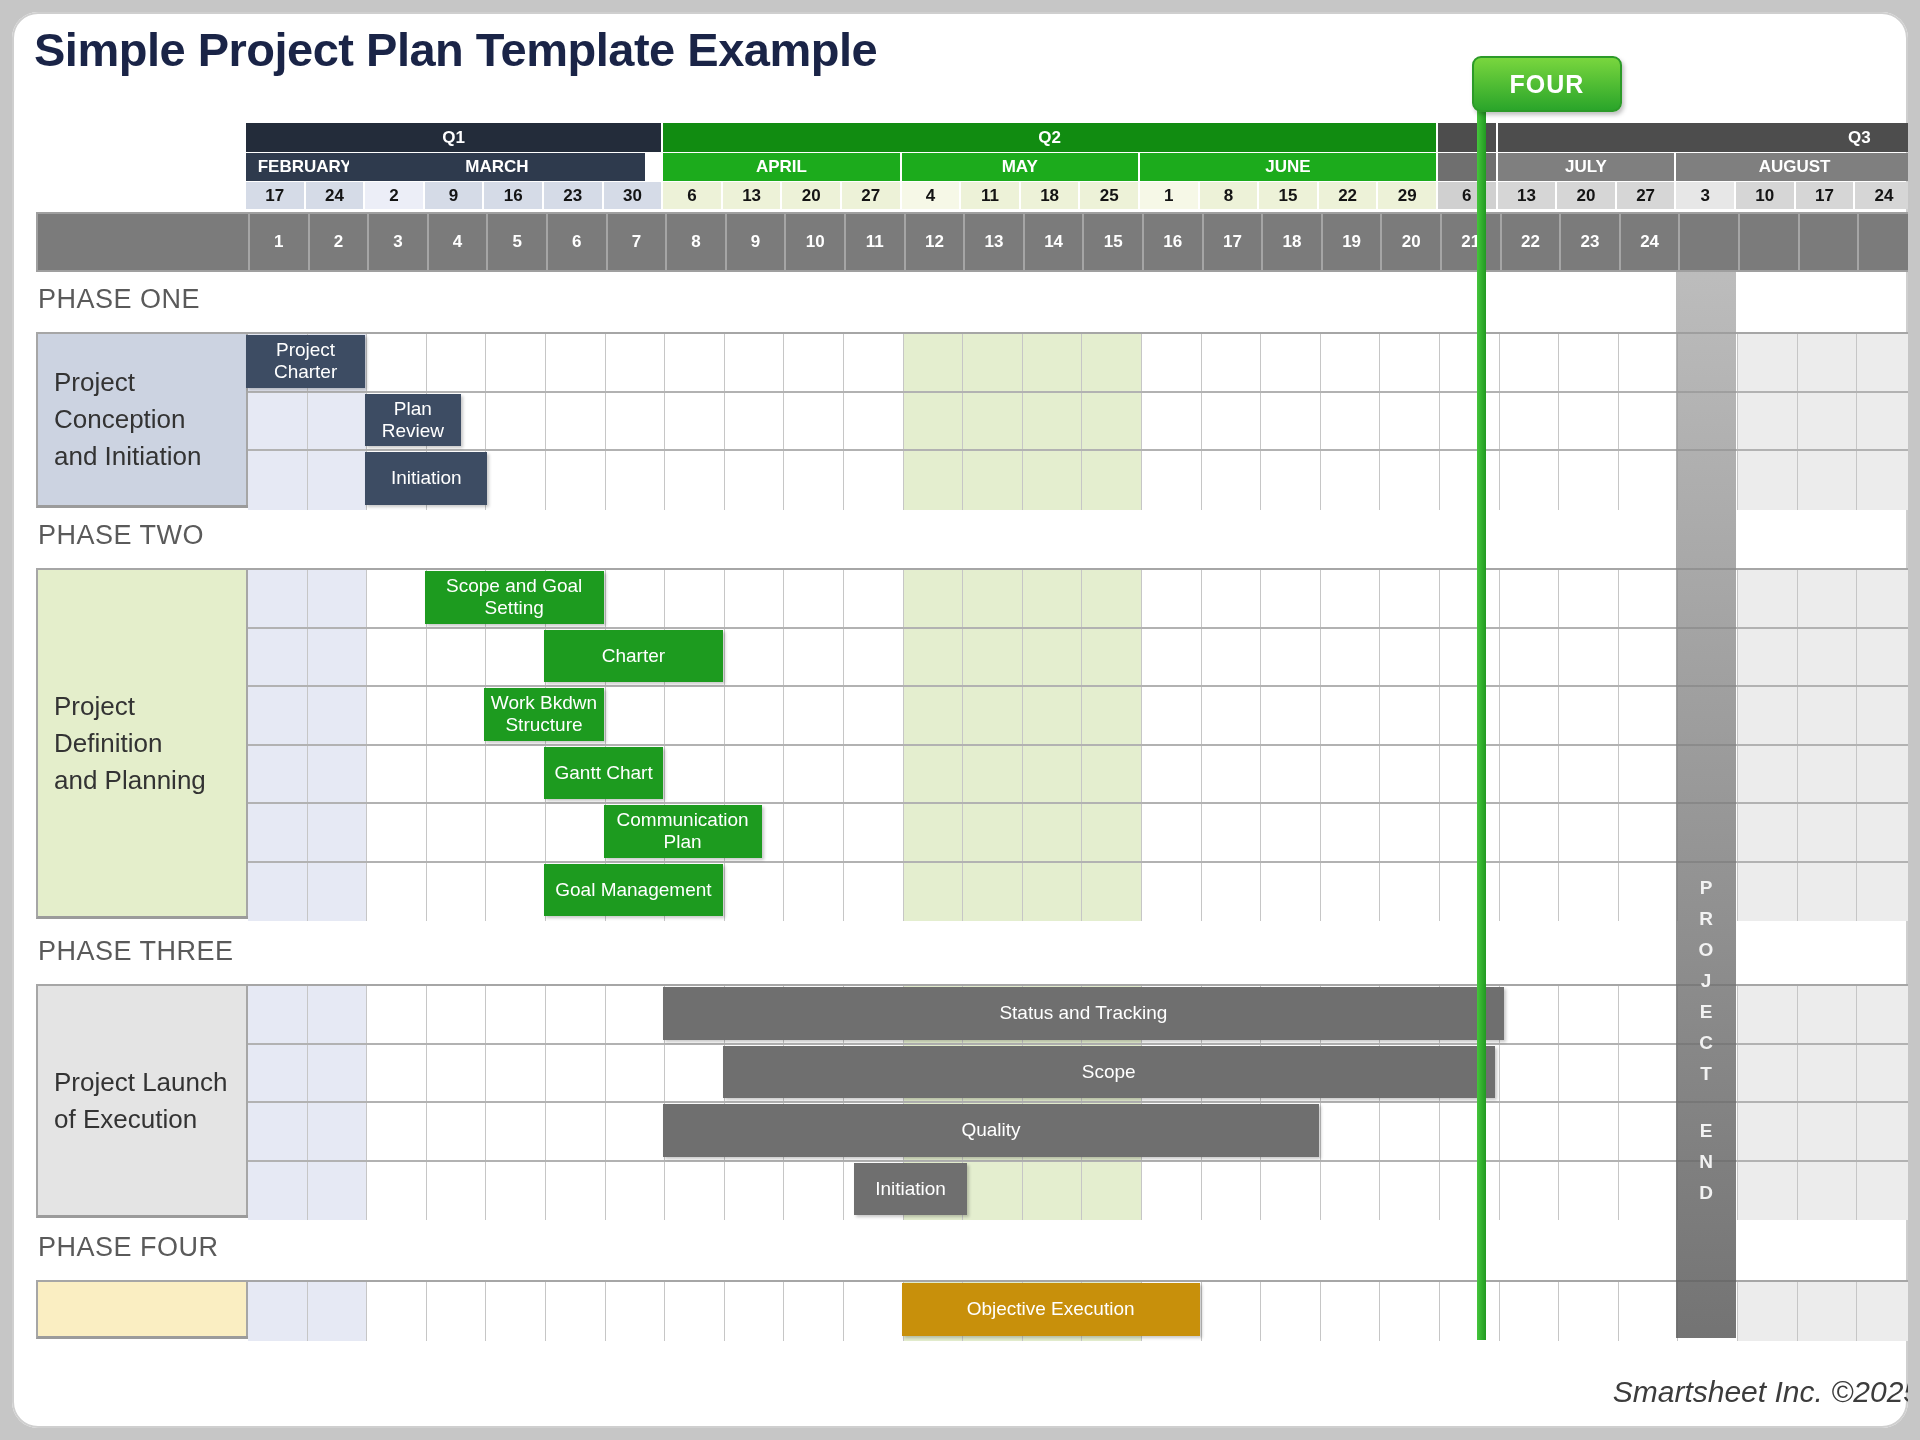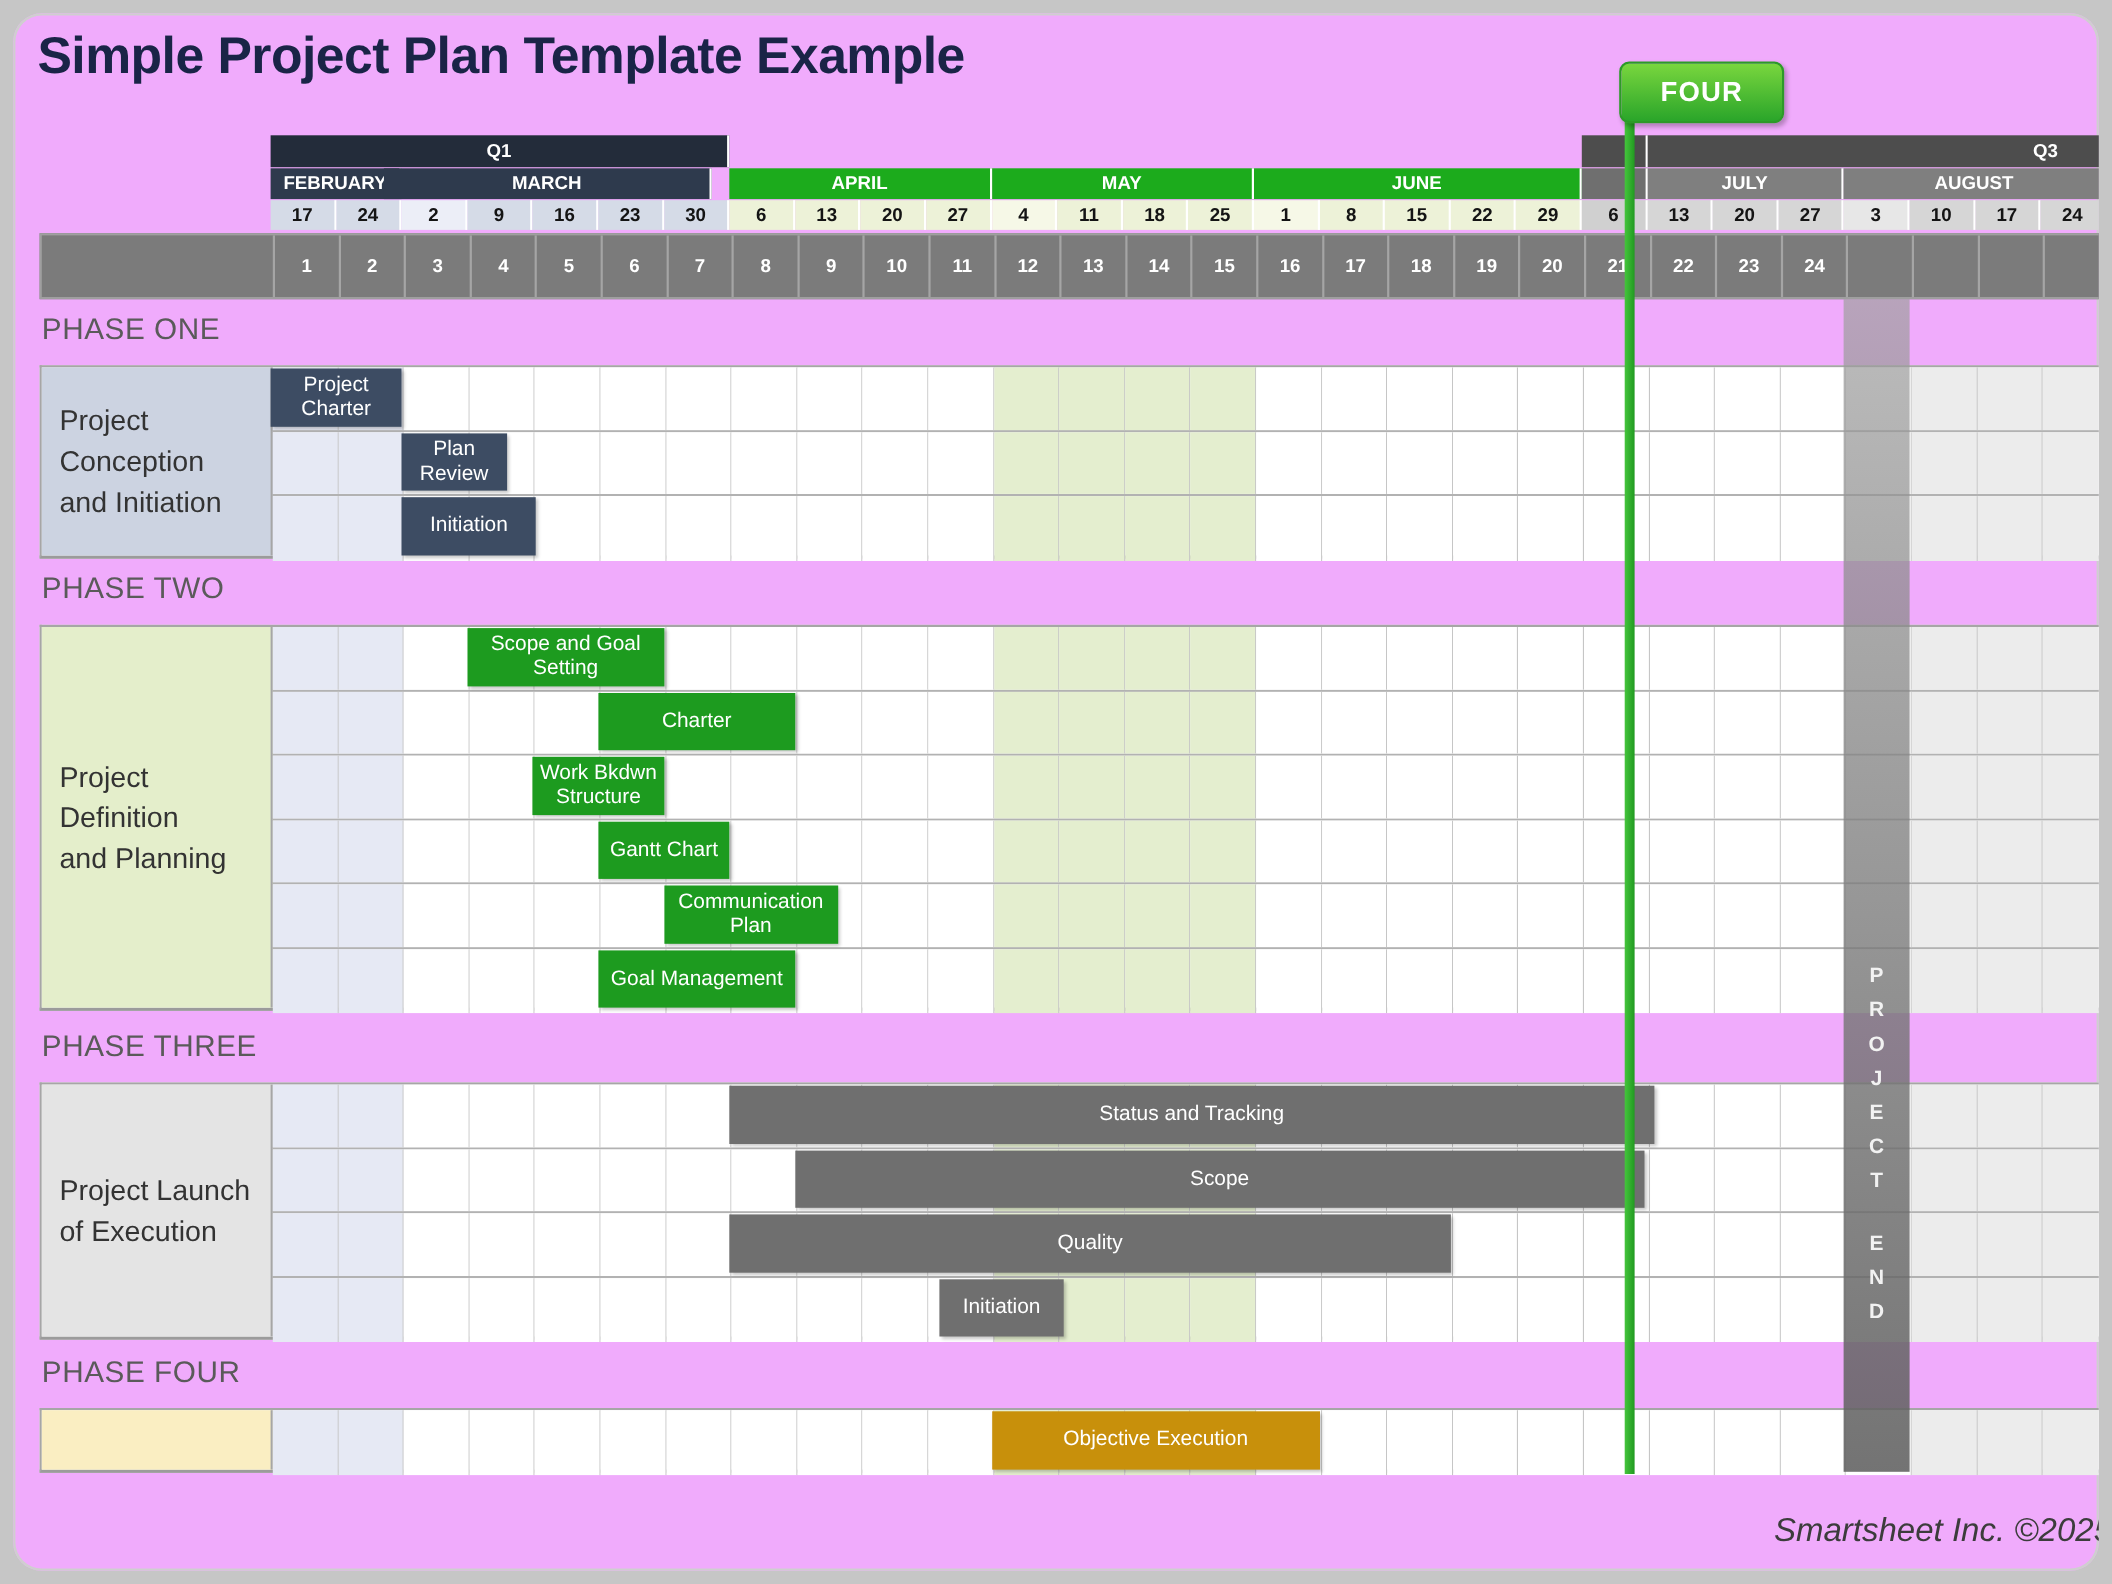--- a/index.html
+++ b/index.html
@@ -1,18 +1,18 @@
 <!DOCTYPE html>
 <html><head>
 <meta charset="utf-8">
 <style>
   html,body{margin:0;padding:0;}
   body{width:1920px;height:1440px;position:relative;background:#c6c6c6;
        font-family:"Liberation Sans",sans-serif;overflow:hidden;}
-  .clip{position:absolute;inset:12px;border-radius:26px;overflow:hidden;background:#f0abfc;
+  .clip{position:absolute;inset:12px;border-radius:26px;overflow:hidden;background:#ffffff;
         box-shadow:inset 0 0 0 2px #cfcfcf;}
   .page{position:absolute;left:-12px;top:-12px;width:1920px;height:1440px;}
 
   .title{position:absolute;left:34px;top:22px;font-size:47px;font-weight:bold;
          color:#1a2447;letter-spacing:-0.5px;}
 
   
   .hrow{position:absolute;left:246px;width:1674px;}
   #quarter-row{top:123px;height:29px;}
   #month-row{top:153px;height:28px;}
@@ -68,20 +68,21 @@
 </head>
 <body>
 
 <div class="clip">
   <div class="page">
 
     <div class="title">Simple Project Plan Template Example</div>
 
     <div class="hrow" id="quarter-row">
         <div class="hcell" style="left: 0px; width: 417.2px; background: rgb(35, 44, 58);">Q1</div>
+        <div class="hcell" style="left: 417.2px; width: 774.8px; background: rgb(17, 140, 17);">Q2</div>
         <div class="hcell" style="left: 1192px; width: 59.6px; background: rgb(77, 77, 77);"></div>
         <div class="hcell" style="left: 1251.6px; width: 417.2px; background: rgb(77, 77, 77); justify-content: flex-end; padding-right: 42px;">Q3</div>
       </div>
     <div class="hrow" id="month-row">
         <div class="hcell" style="left: 0px; width: 119.2px; background: rgb(46, 58, 77);">FEBRUARY</div>
         <div class="hcell" style="left: 103px; width: 298px; background: rgb(46, 58, 77);">MARCH</div>
         <div class="hcell" style="left: 417.2px; width: 238.4px; background: rgb(28, 171, 28);">APRIL</div>
         <div class="hcell" style="left: 655.6px; width: 238.4px; background: rgb(28, 171, 28);">MAY</div>
         <div class="hcell" style="left: 894px; width: 298px; background: rgb(28, 171, 28);">JUNE</div>
         <div class="hcell" style="left: 1192px; width: 59.6px; background: rgb(111, 111, 111);"></div>

